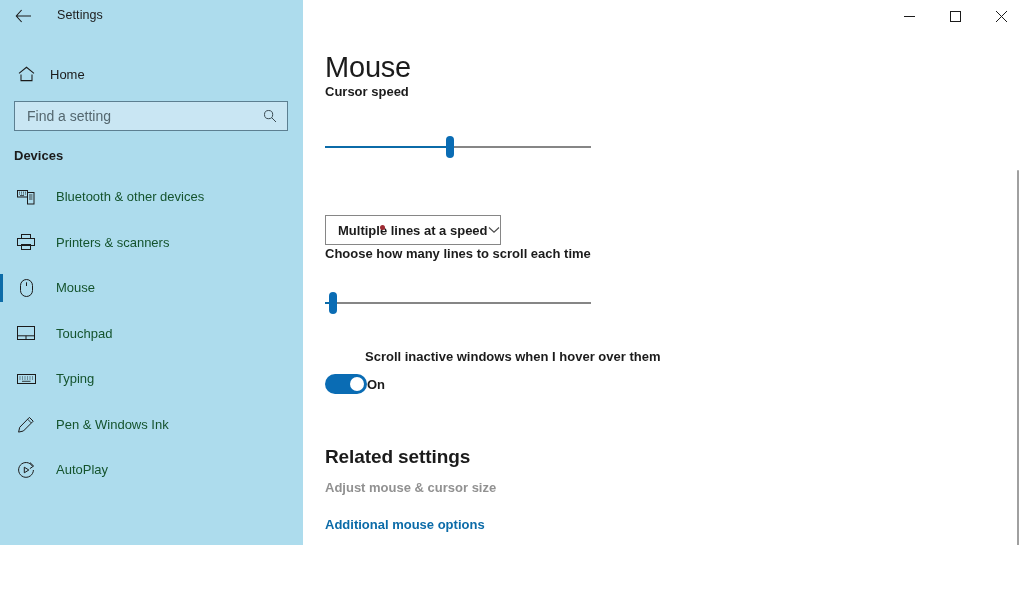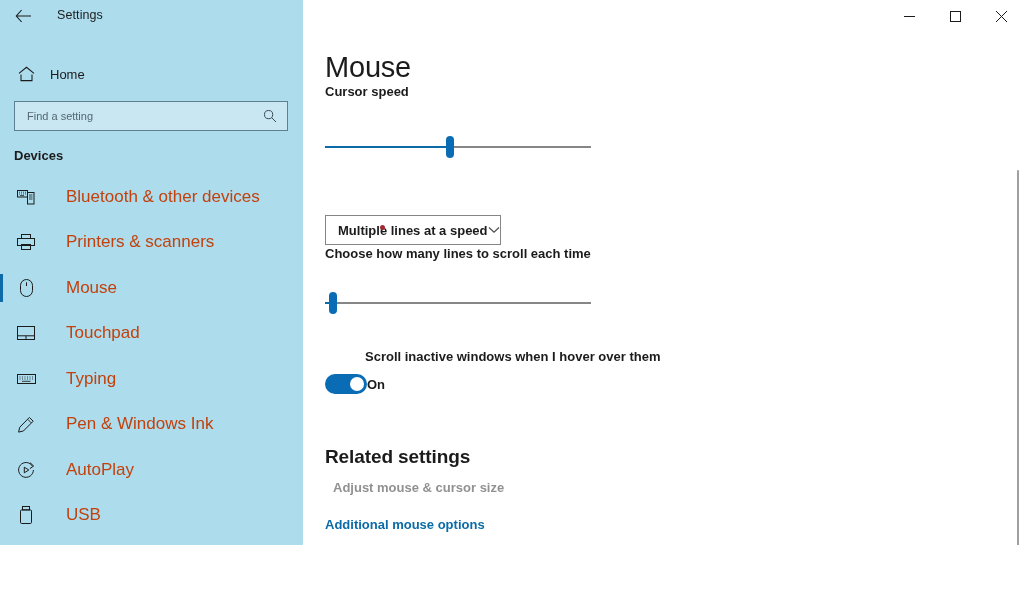--- a/index.html
+++ b/index.html
@@ -125,21 +125,21 @@
     display: flex;
     align-items: center;
     padding: 0 8px 0 12px;
   }
   .search-box input {
     flex: 1;
     border: none;
     outline: none;
     background: transparent;
     font-family: "Liberation Sans", sans-serif;
-    font-size: 11px;
+    font-size: 14px;
     color: #3a4a52;
     padding: 0;
   }
   .search-box input::placeholder { color: #54676f; opacity: 1; }
   .search-icon { display: flex; align-items: center; justify-content: center; width: 18px; }
 
   .sidebar-section {
     position: absolute;
     top: 116px; left: 14px;
     font-size: 13px;
@@ -169,23 +169,23 @@
   .navitem.selected .sel { display: block; }
   .navitem .ico {
     width: 44px;
     min-width: 44px;
     display: flex;
     justify-content: center;
     align-items: center;
     margin-left: 4px;
   }
   .navitem .lbl {
-    font-size: 17px;
-    color: #c2410c;
-    margin-left: 18px;
+    font-size: 13px;
+    color: #14532d;
+    margin-left: 8px;
     white-space: nowrap;
   }
 
   
   .content {
     position: absolute;
     top: 32px; left: 303px;
     width: 721px;
     height: 559px;
     background: #ffffff;
@@ -490,30 +490,20 @@
         <span class="ico">
           <svg width="18" height="18" viewBox="0 0 18 18">
             <path d="M15.4 5.2 A7.4 7.4 0 1 0 16.4 9" fill="none" stroke="#1b1b1b" stroke-width="1"></path>
             <path d="M13 1.6 L16.6 5 L12.9 7.6" fill="none" stroke="#1b1b1b" stroke-width="1"></path>
             <path d="M7.3 6.2 L11.8 9 L7.3 11.8 Z" fill="none" stroke="#1b1b1b" stroke-width="1"></path>
           </svg>
         </span>
         <span class="lbl">AutoPlay</span>
       </div>
 
-      <div class="navitem">
-
-        <span class="ico">
-          <svg width="12" height="18" viewBox="0 0 12 18">
-            <rect x="2.5" y="0.5" width="7" height="3.4" fill="none" stroke="#1b1b1b" stroke-width="1"></rect>
-            <rect x="0.5" y="3.9" width="11" height="13.6" rx="1.2" fill="none" stroke="#1b1b1b" stroke-width="1"></rect>
-          </svg>
-        </span>
-        <span class="lbl">USB</span>
-      </div>
 
     </div>
   </div>
 
   <div class="content">
 
     <div class="scrollarea">
 
       <div class="lbl-clip">Cursor speed</div>
 
@@ -545,21 +535,21 @@
 
       <div class="toggle-row" style="top:342px; left:22px;">
         <div class="toggle">
           <div class="knob"></div>
         </div>
         <span class="toggle-label">On</span>
       </div>
 
       <div class="section-head" style="top:414px; left:22px;">Related settings</div>
 
-      <div class="muted-text" style="top:448px; left:22px;margin-left:8px;">Adjust mouse &amp; cursor size</div>
+      <div class="muted-text" style="top:448px; left:22px;">Adjust mouse &amp; cursor size</div>
 
       <a class="link" style="top:485px; left:22px;">Additional mouse options</a>
 
       <div class="section-head" style="top:548px; left:22px;">Help from the web</div>
 
     </div>
 
     <div class="page-title">Mouse</div>
 
     <div class="scrollbar"></div>

